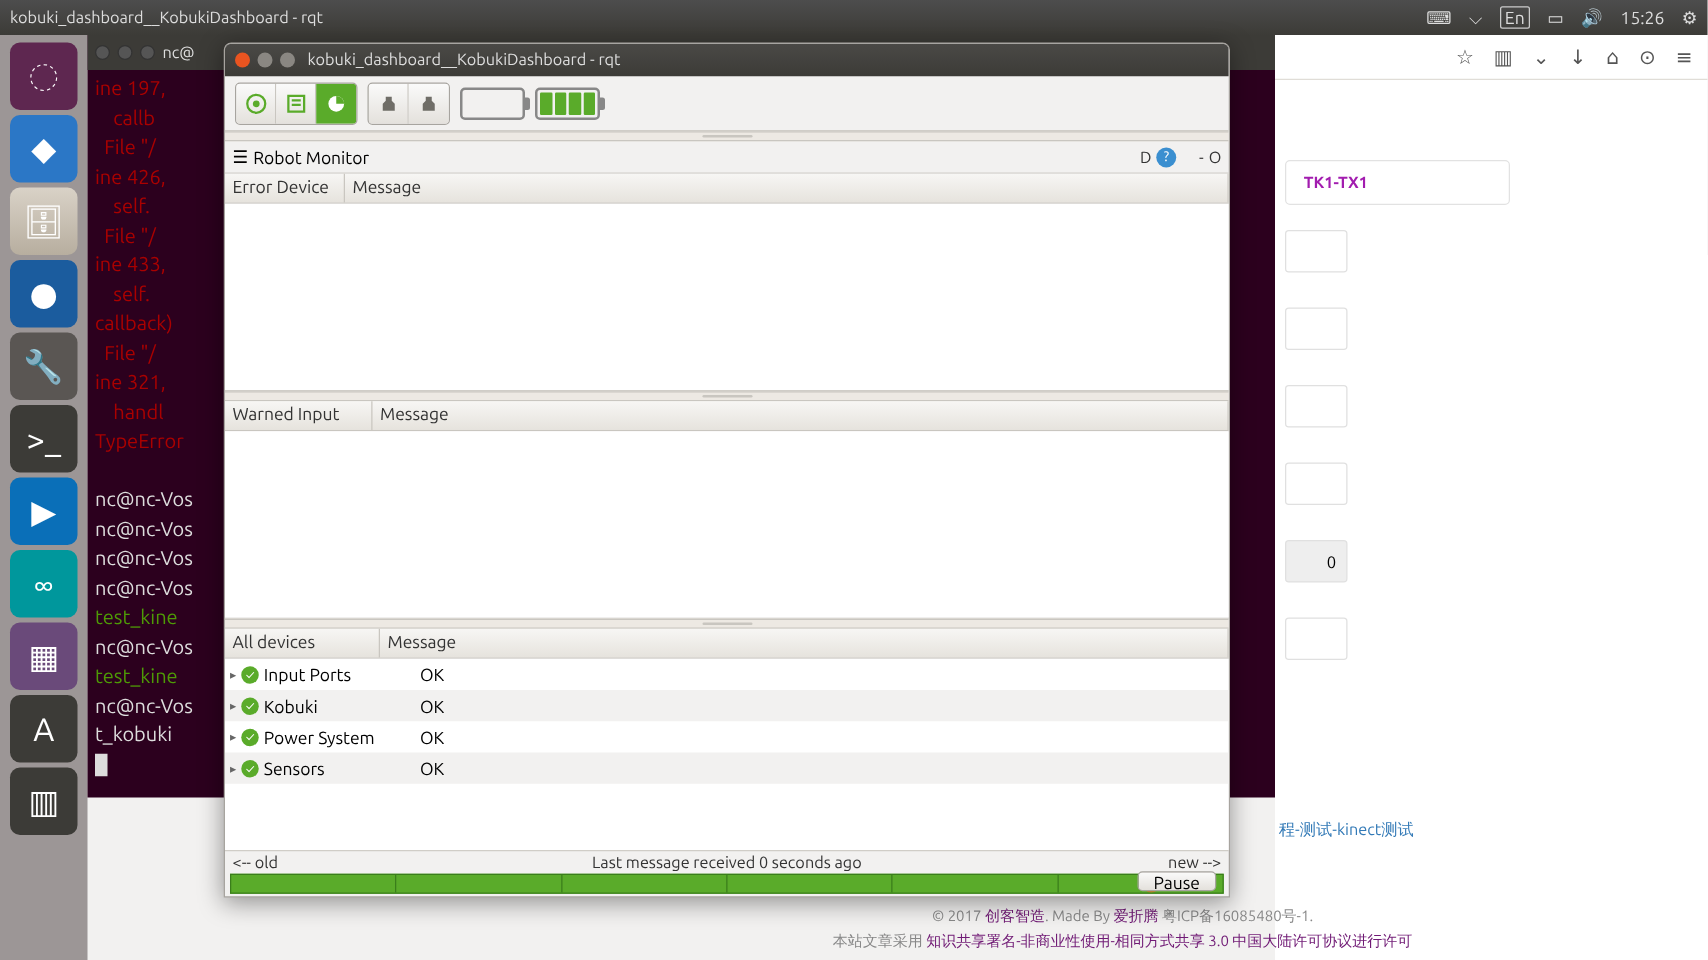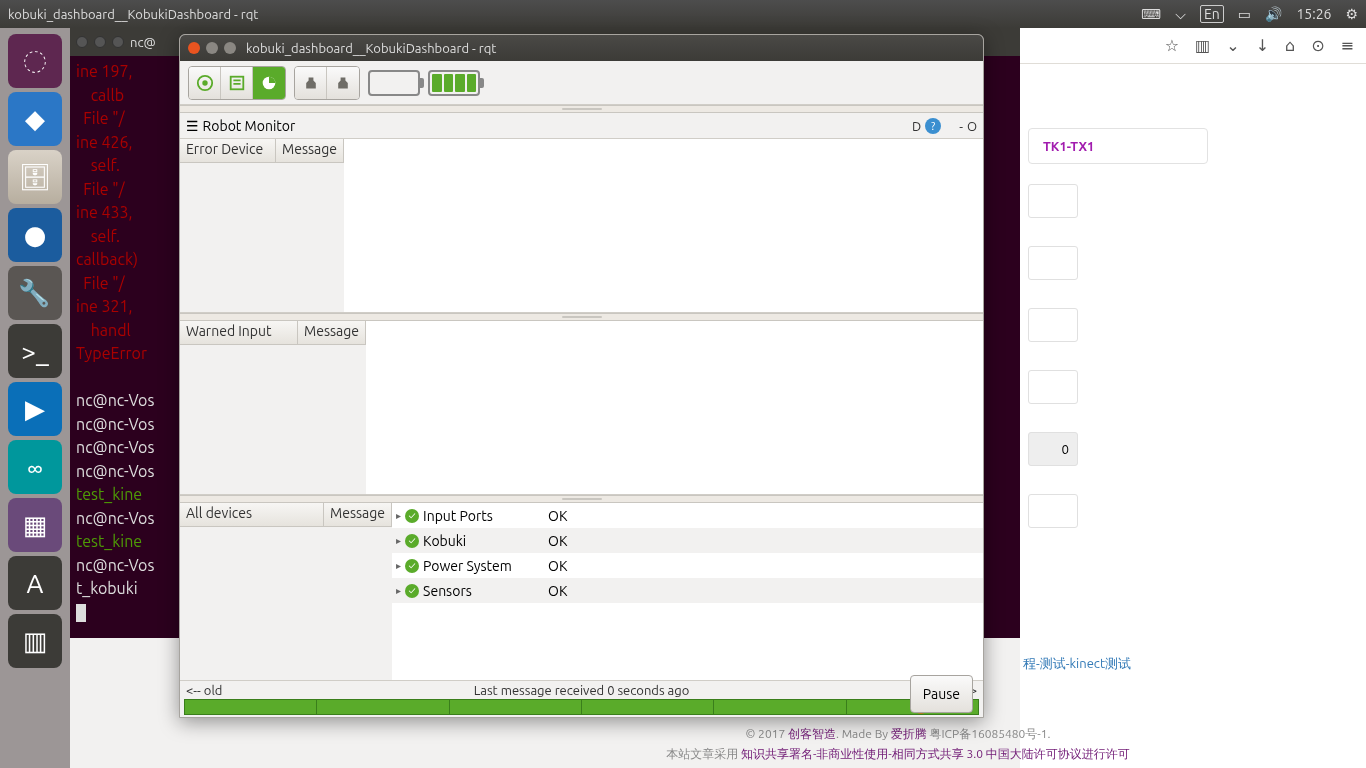--- a/index.html
+++ b/index.html
@@ -53,44 +53,44 @@
 .battery { width: 52px; height: 26px; border: 2px solid #888; border-radius: 4px; position: relative; }
 .battery::after { content: ""; position: absolute; right: -6px; top: 6px; width: 4px; height: 10px; background: #888; border-radius: 0 2px 2px 0; }
 .battery.full .cells { position: absolute; inset: 2px; display: flex; gap: 2px; }
 .battery.full .cell { flex: 1; background: #5aab2a; border-radius: 1px; }
 
 .rqt-subbar { height: 26px; display: flex; align-items: center; padding: 0 6px; border-bottom: 1px solid #d0cdc7; font-size: 14px; }
 .rqt-subbar .left { flex: 1; display: flex; align-items: center; gap: 4px; }
 .rqt-subbar .right { display: flex; align-items: center; gap: 4px; font-size: 13px; color: #333; }
 .helpcircle { width: 16px; height: 16px; border-radius: 50%; background: #3b8fd0; color: #fff; font-size: 11px; display: flex; align-items: center; justify-content: center; }
 
-.rqt-table { height: 174px; border-bottom: 1px solid #d0cdc7; display: flex; flex-direction: row; }
+.rqt-table { height: 174px; border-bottom: 1px solid #d0cdc7; display: flex; flex-direction: column; }
 .rqt-table.h2 { height: 178px; }
 .rqt-table .hdr { height: 24px; display: flex; background: linear-gradient(#f7f6f4,#e6e3dd); border-bottom: 1px solid #c9c6c0; font-size: 14px; color: #333; }
 .rqt-table .hdr > div { padding: 2px 6px; border-right: 1px solid #c9c6c0; }
 .rqt-table .body { flex: 1; overflow: auto; background: #fff; }
 .splitter { height: 8px; background: #ede9e3; border-top: 1px solid #c9c6c0; border-bottom: 1px solid #c9c6c0; display: flex; justify-content: center; align-items: center; }
 .splitter::before { content: ""; width: 40px; height: 2px; background: #c9c6c0; border-radius: 2px; }
 
-.devtable .hdr .c1 { width: 144px; }
+.devtable .hdr .c1 { width: 124px; }
 .devtable .body { background: #fff; }
 .devrow { height: 25px; display: flex; align-items: center; font-size: 14px; }
 .devrow:nth-child(even) { background: #f2f1f0; }
 .devrow .c1 { width: 152px; display: flex; align-items: center; gap: 4px; padding-left: 4px; }
 .devrow .c2 { padding-left: 4px; }
 .tri { font-size: 10px; color: #666; }
 .okdot { width: 14px; height: 14px; border-radius: 50%; background: #5aab2a; display: flex; align-items: center; justify-content: center; color: #fff; font-size: 10px; }
 
 .rqt-footer { position: absolute; bottom: 0; left: 0; right: 0; padding: 2px 4px; }
 .timeline-labels { display: flex; justify-content: space-between; font-size: 13px; color: #333; padding: 0 2px; position: relative; }
 .timeline-labels .mid { position: absolute; left: 0; right: 0; text-align: center; }
 .timeline-bar { height: 16px; background: #5aab2a; border: 1px solid #3a7e1b; margin-top: 2px; display: flex; position: relative; }
 .timeline-bar .seg { flex: 1; border-right: 1px solid #3a7e1b; }
 .mag { width: 14px; height: 14px; border: 2px solid #b9791e; border-radius: 50%; position: absolute; right: 50px; top: 0px; }
-.pausebtn { position: absolute; right: 6px; bottom: 2px; height: 38px; padding: 0 12px; background: linear-gradient(#fafafa,#e4e1dc); border: 1px solid #a7a49f; border-radius: 4px; font-size: 14px; }
+.pausebtn { position: absolute; right: 6px; bottom: 2px; height: 16px; padding: 0 12px; background: linear-gradient(#fafafa,#e4e1dc); border: 1px solid #a7a49f; border-radius: 4px; font-size: 14px; }
 
 
 .browser { position: absolute; top: 28px; left: 1020px; right: 0; bottom: 0; background: #fff; }
 .browser-toolbar { height: 36px; border-bottom: 1px solid #e0ddd7; display: flex; align-items: center; justify-content: flex-end; gap: 16px; padding: 0 12px; color: #555; font-size: 16px; }
 .browser-body { padding: 16px 8px; }
 .browser-card { border: 1px solid #e2e2e2; border-radius: 4px; padding: 10px 14px; font-weight: bold; font-size: 13px; color: #a21caf; width: 180px; margin-top: 48px; }
 .browser-form { margin-top: 20px; display: flex; flex-direction: column; gap: 28px; }
 .browser-form input { height: 34px; border: 1px solid #e0e0e0; border-radius: 3px; padding: 0 8px; width: 50px; }
 .pagefooter { position: absolute; bottom: 0; left: 430px; right: 0; text-align: center; font-size: 12px; color: #888; line-height: 20px; padding-bottom: 4px; }
 .pagefooter a { color: #701a75; text-decoration: none; }

